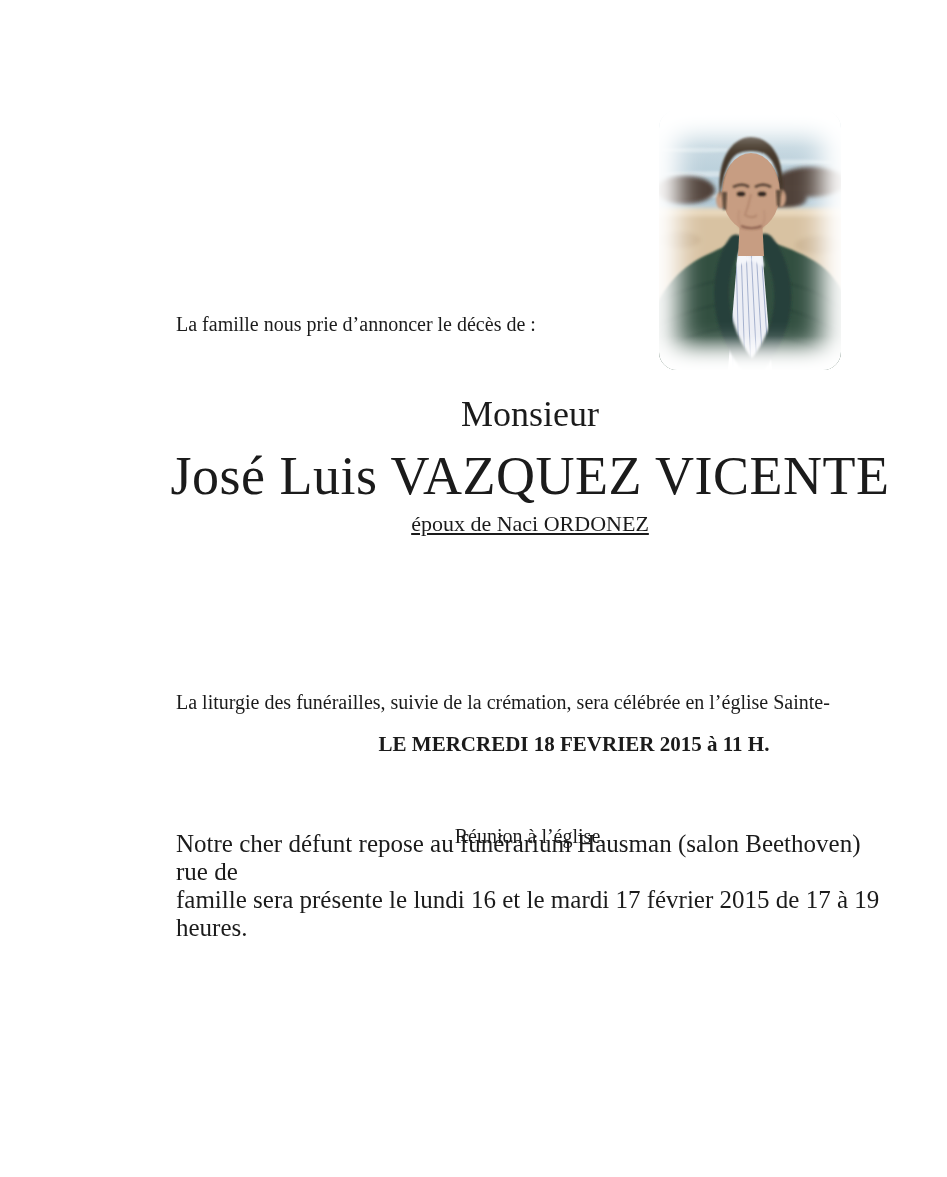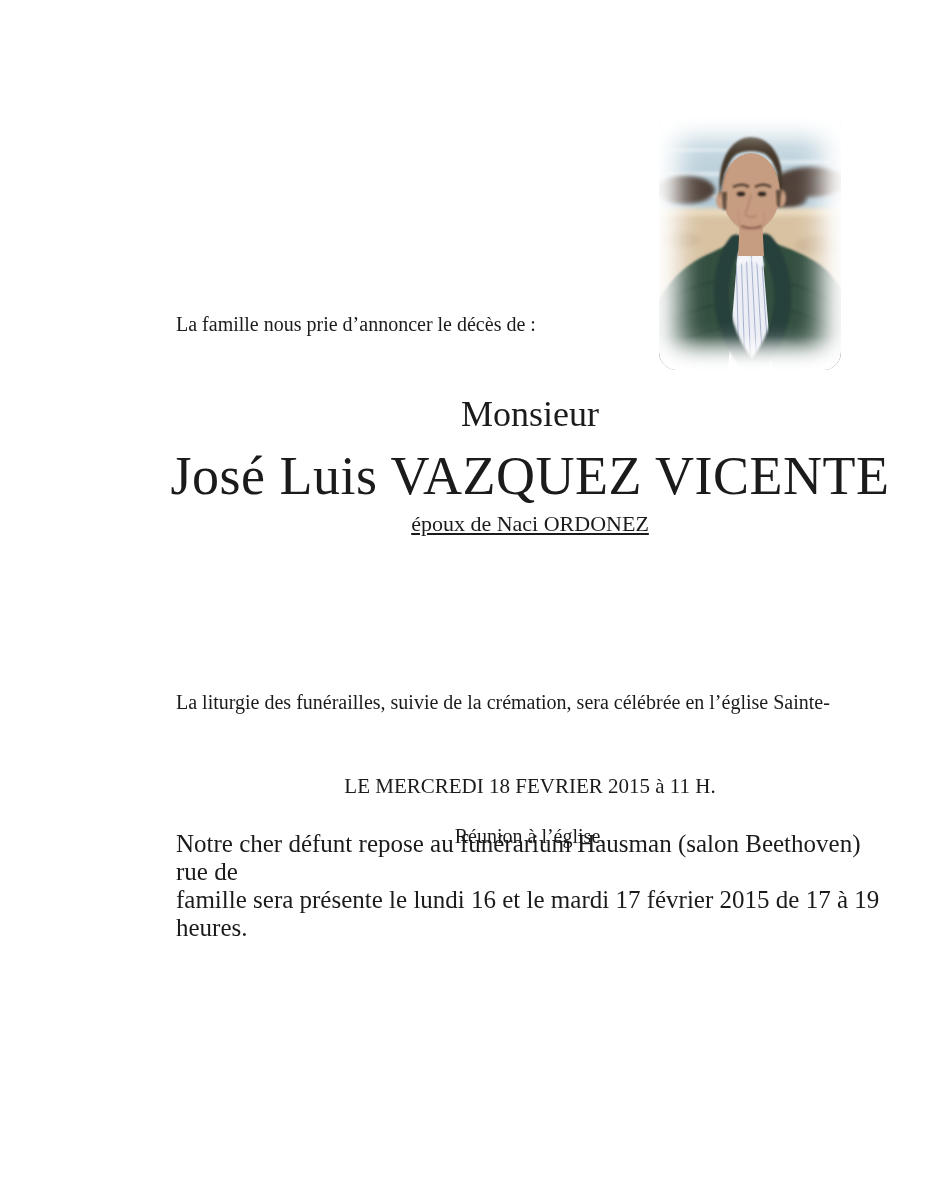--- a/index.html
+++ b/index.html
@@ -19,21 +19,21 @@
     transform: translateX(-50%);
     white-space: nowrap;
     text-align: center;
   }
   .intro-line      { top: 310px; left: 176px; font-size: 20px; line-height: 28px; }
   .salutation      { top: 392px; font-size: 36px; line-height: 44px; }
   .deceased-name   { top: 445px; font-size: 54px; line-height: 62px; letter-spacing: 0.5px; }
   .spouse-line     { top: 506px; font-size: 22px; line-height: 36px; text-decoration: underline; }
   .vitals-block    { top: 556px; font-size: 20px; line-height: 28px; text-align: center; }
   .liturgy-block   { top: 688px; left: 176px; width: 716px; font-size: 20px; line-height: 28px; }
-  .ceremony-line   { top: 772px; font-size: 21px; line-height: 28px; font-weight: normal; }
+  .ceremony-line   { top: 730px; font-size: 21px; line-height: 28px; font-weight: bold; margin-left: 44px; }
   .meeting-line    { top: 782px; font-size: 20px; line-height: 28px; margin-top: 40px; }
   .repose-block    { top: 830px; left: 176px; width: 716px; font-size: 25px; line-height: 28px; }
 
   .photo-frame {
     position: absolute;
     left: 659px;
     top: 110px;
     width: 182px;
     height: 260px;
     border-radius: 18px;

